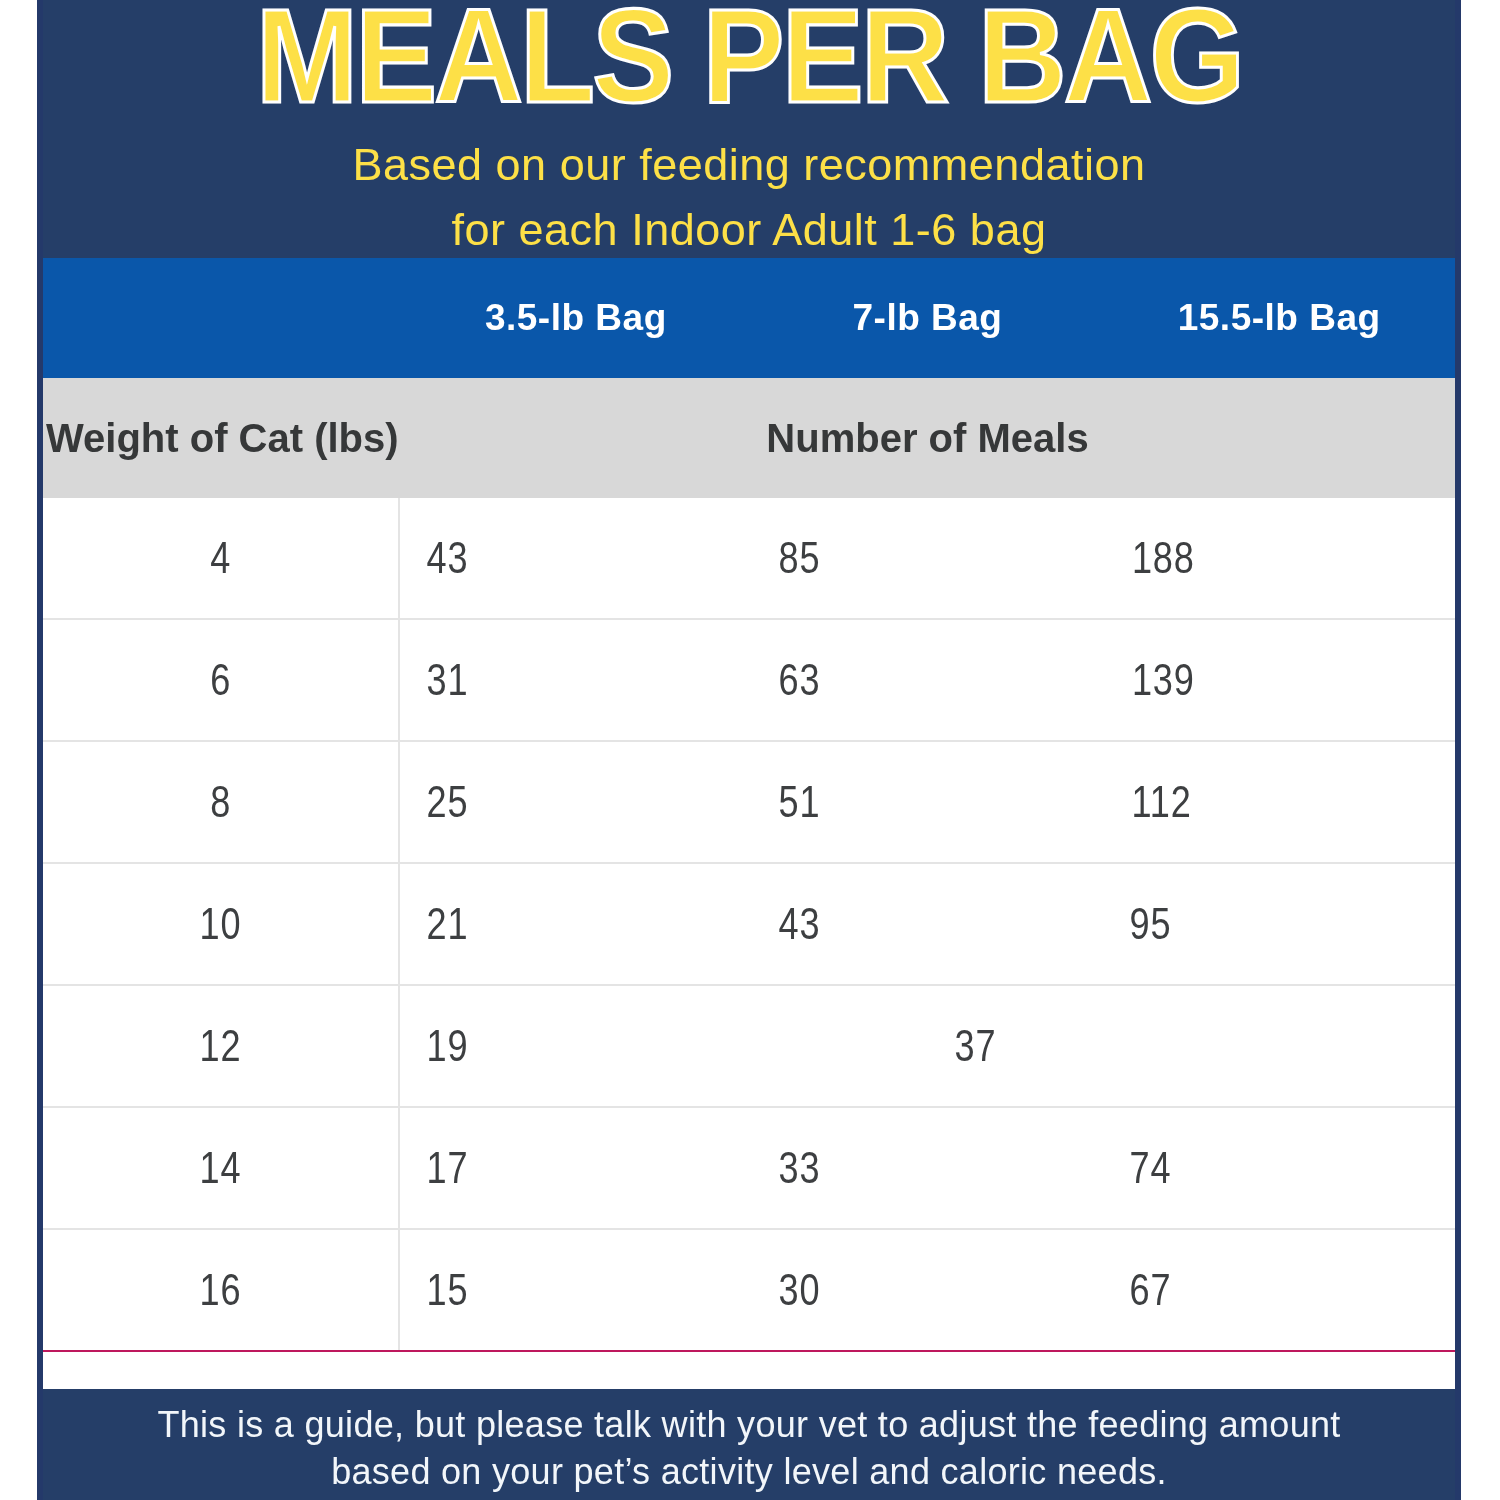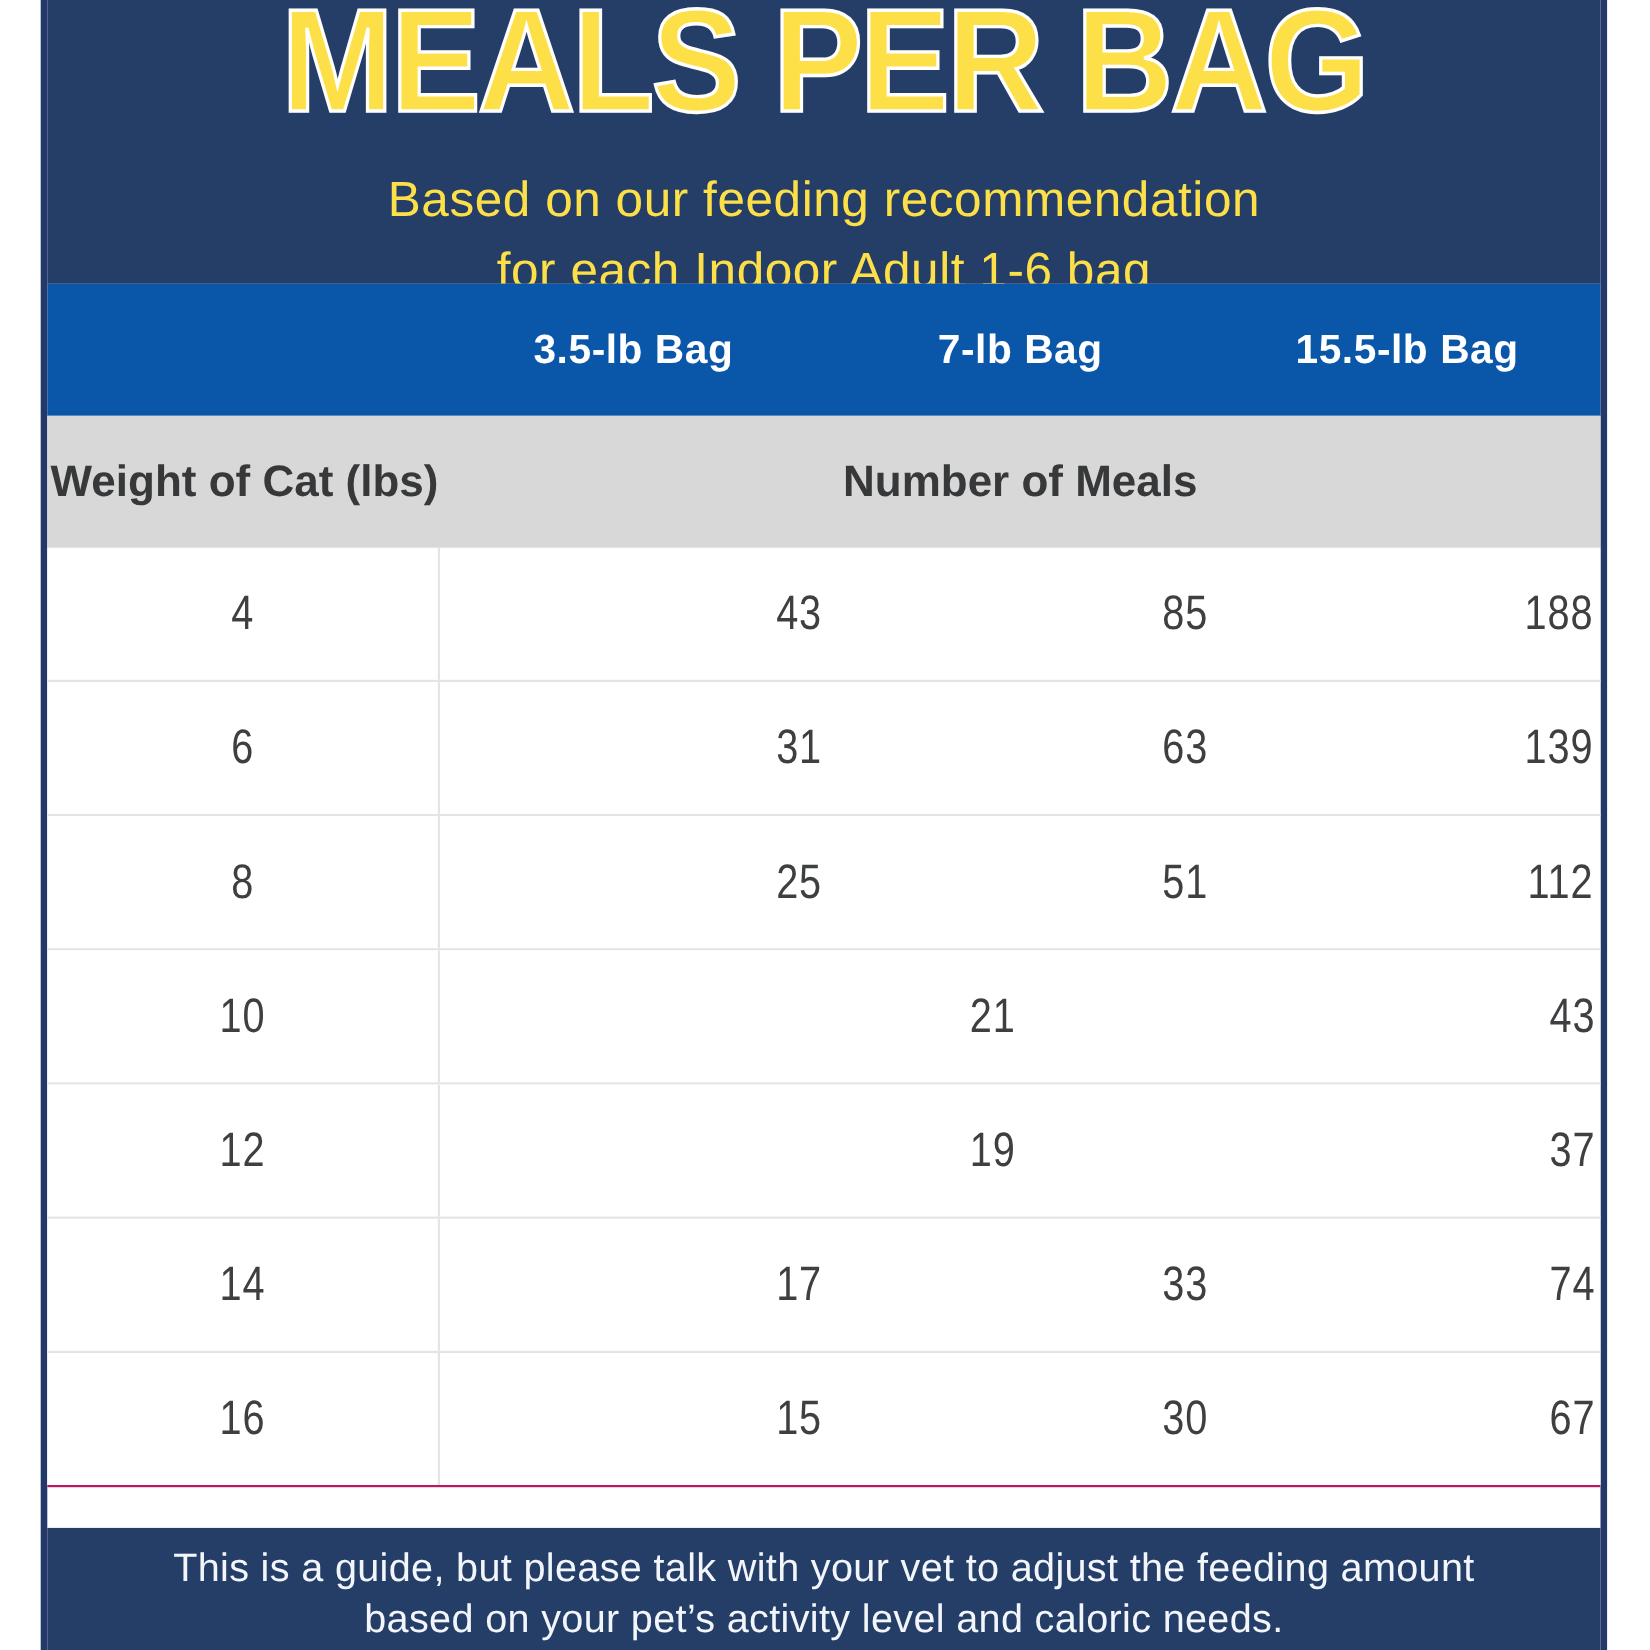--- a/index.html
+++ b/index.html
@@ -40,21 +40,21 @@
     font-size: 128px;
     line-height: 116px;
     font-weight: 700;
     letter-spacing: -3px;
     transform: scale(0.96, 1.04);
     transform-origin: center top;
     -webkit-text-stroke: 3px #ffffff;
     white-space: nowrap;
   }
   .hero-sub {
-    margin-top: 36px;
+    margin-top: 20px;
     font-size: 45px;
     line-height: 65px;
     font-weight: 400;
     letter-spacing: 0.5px;
   }
   
   .bag-row {
     height: 120px;
     background: #0a57aa;
     display: flex;
@@ -103,21 +103,21 @@
     width: 357px;
     border-right: 2px solid #e4e4e4;
     display: flex;
     align-items: center;
     justify-content: center;
   }
   .cell-meal {
     flex: 1;
     display: flex;
     align-items: center;
-    justify-content: flex-end;
+    justify-content: flex-start;
     margin-left: 22px;
   }
   .num {
     display: inline-block;
     font-size: 44px;
     font-weight: 400;
     color: #3d3f41;
     transform: scaleX(0.82);
     letter-spacing: 1px;
   }
@@ -208,20 +208,23 @@
         <div class="t-row">
     <div class="cell-weight">
       <span class="num">10</span>
     </div>
     <div class="cell-meal">
       <span class="num">21</span>
     </div>
     <div class="cell-meal">
       <span class="num">43</span>
     </div>
+    <div class="cell-meal">
+      <span class="num">95</span>
+    </div>
   </div>
         <div class="t-row">
     <div class="cell-weight">
       <span class="num">12</span>
     </div>
     <div class="cell-meal">
       <span class="num">19</span>
     </div>
     <div class="cell-meal">
       <span class="num">37</span>

